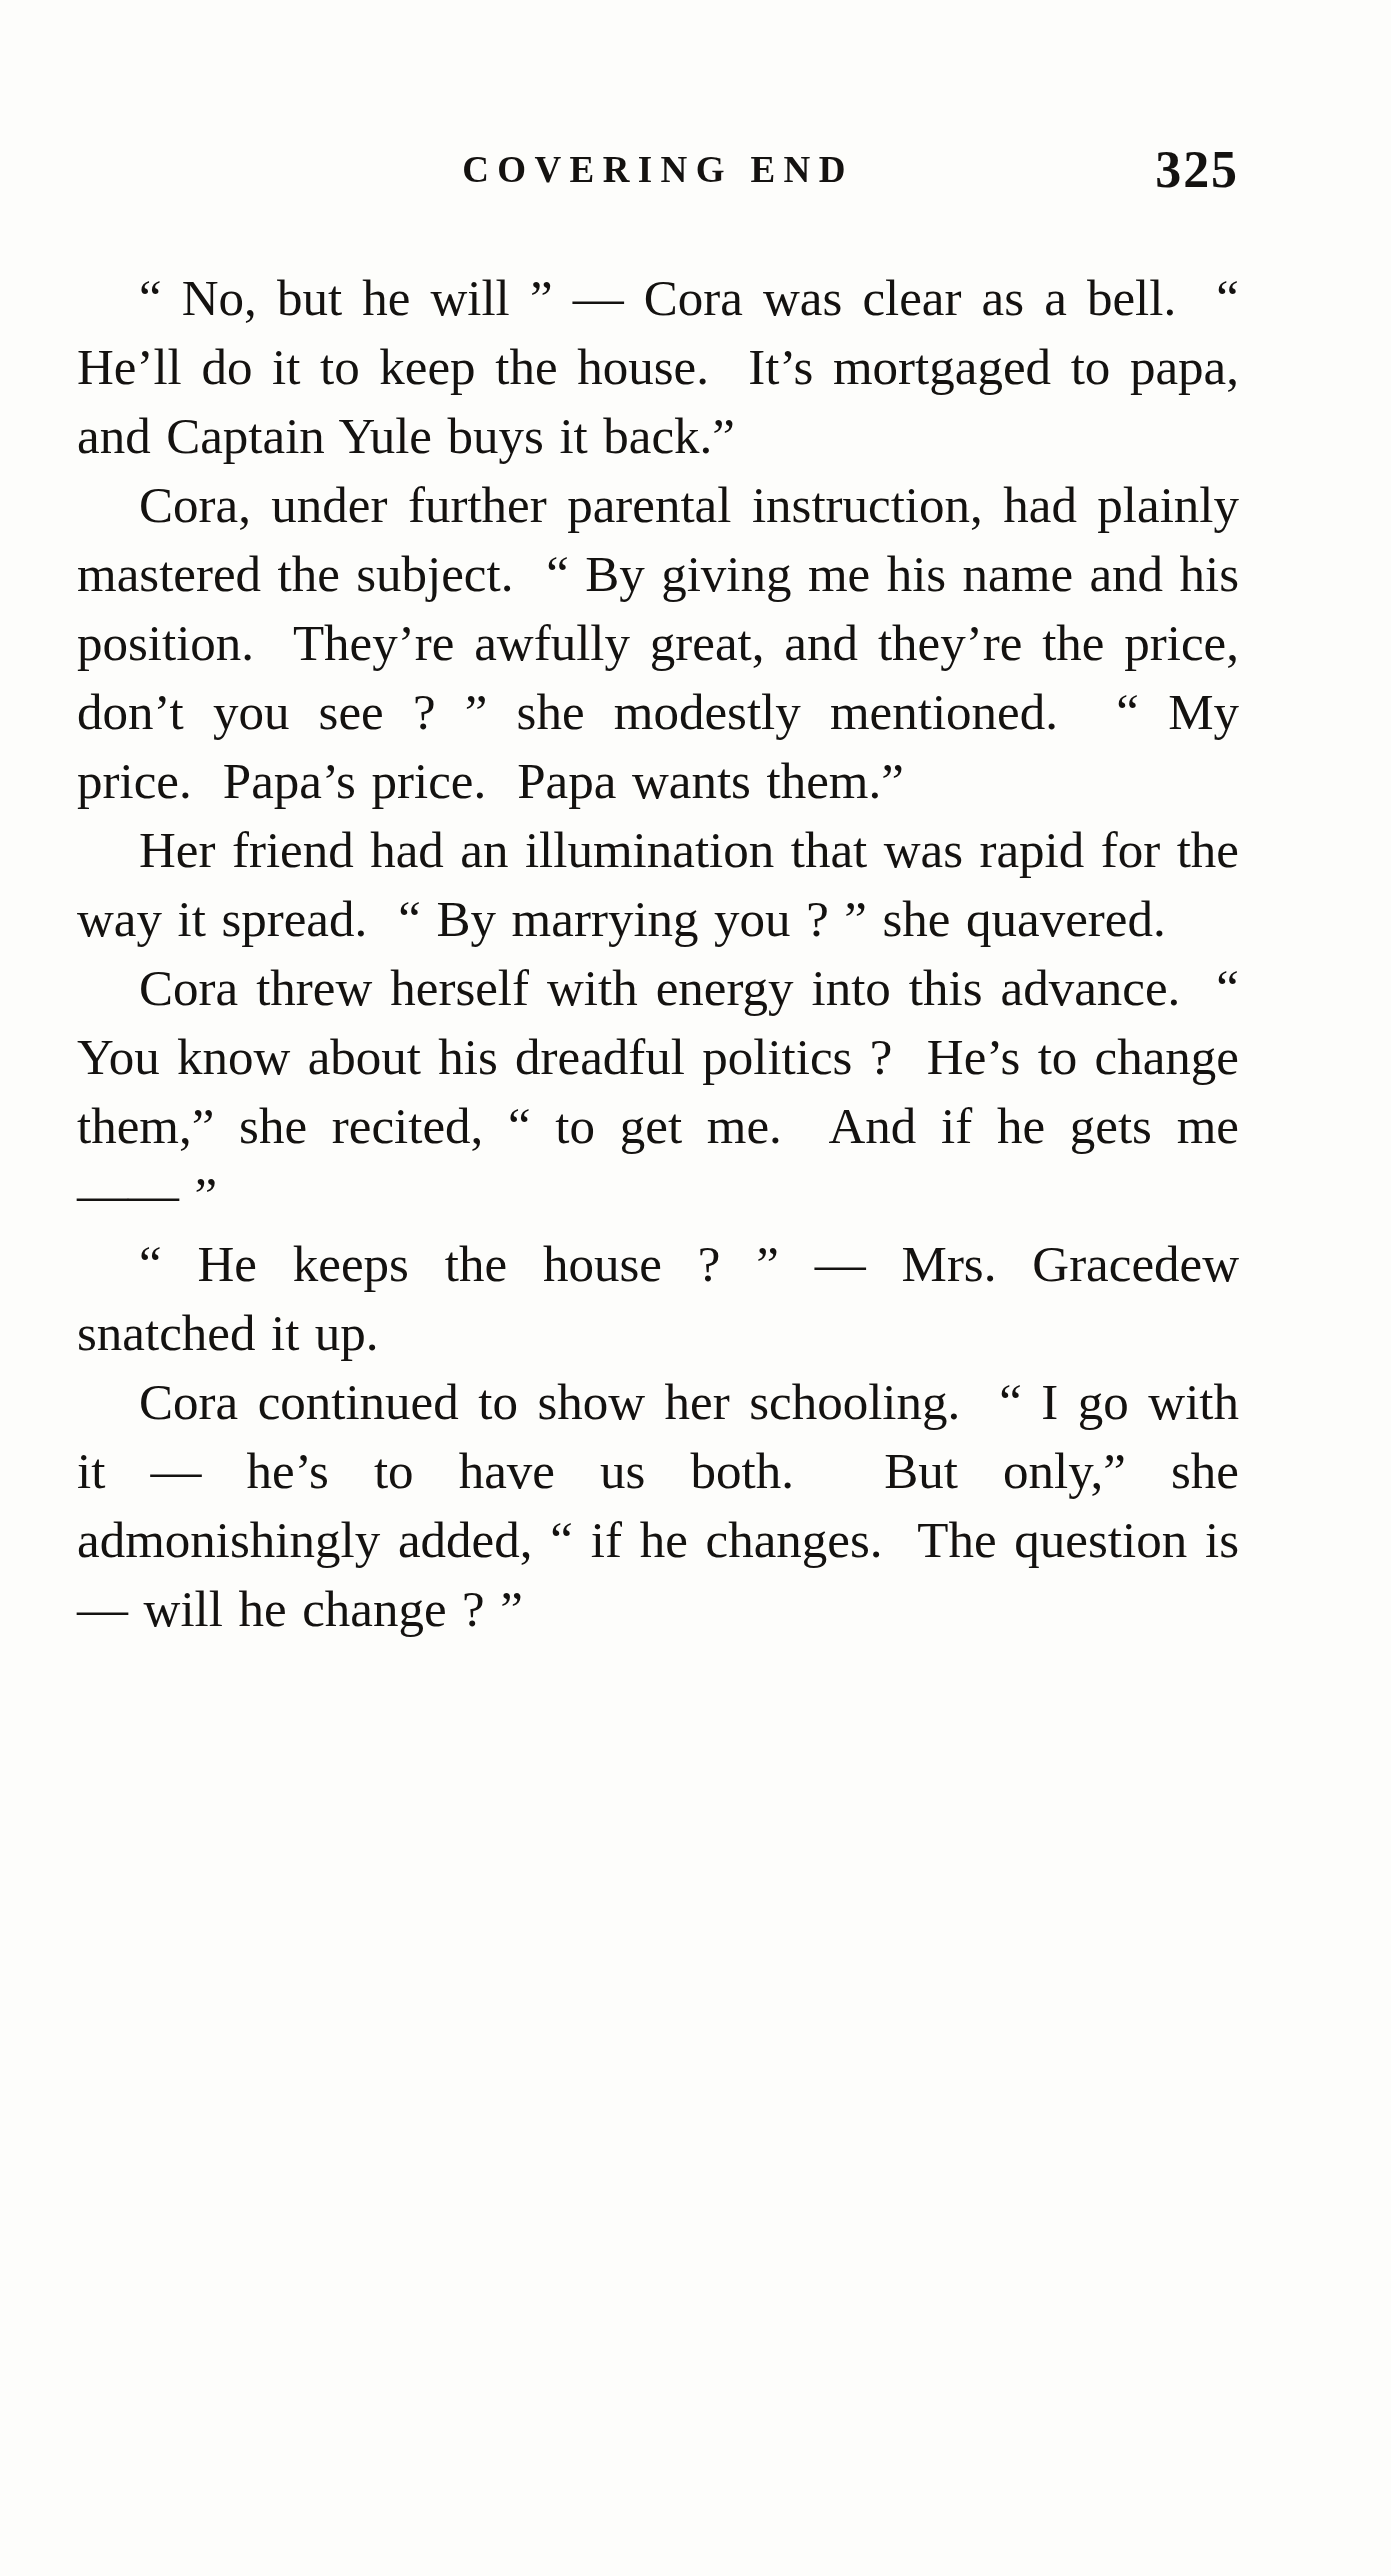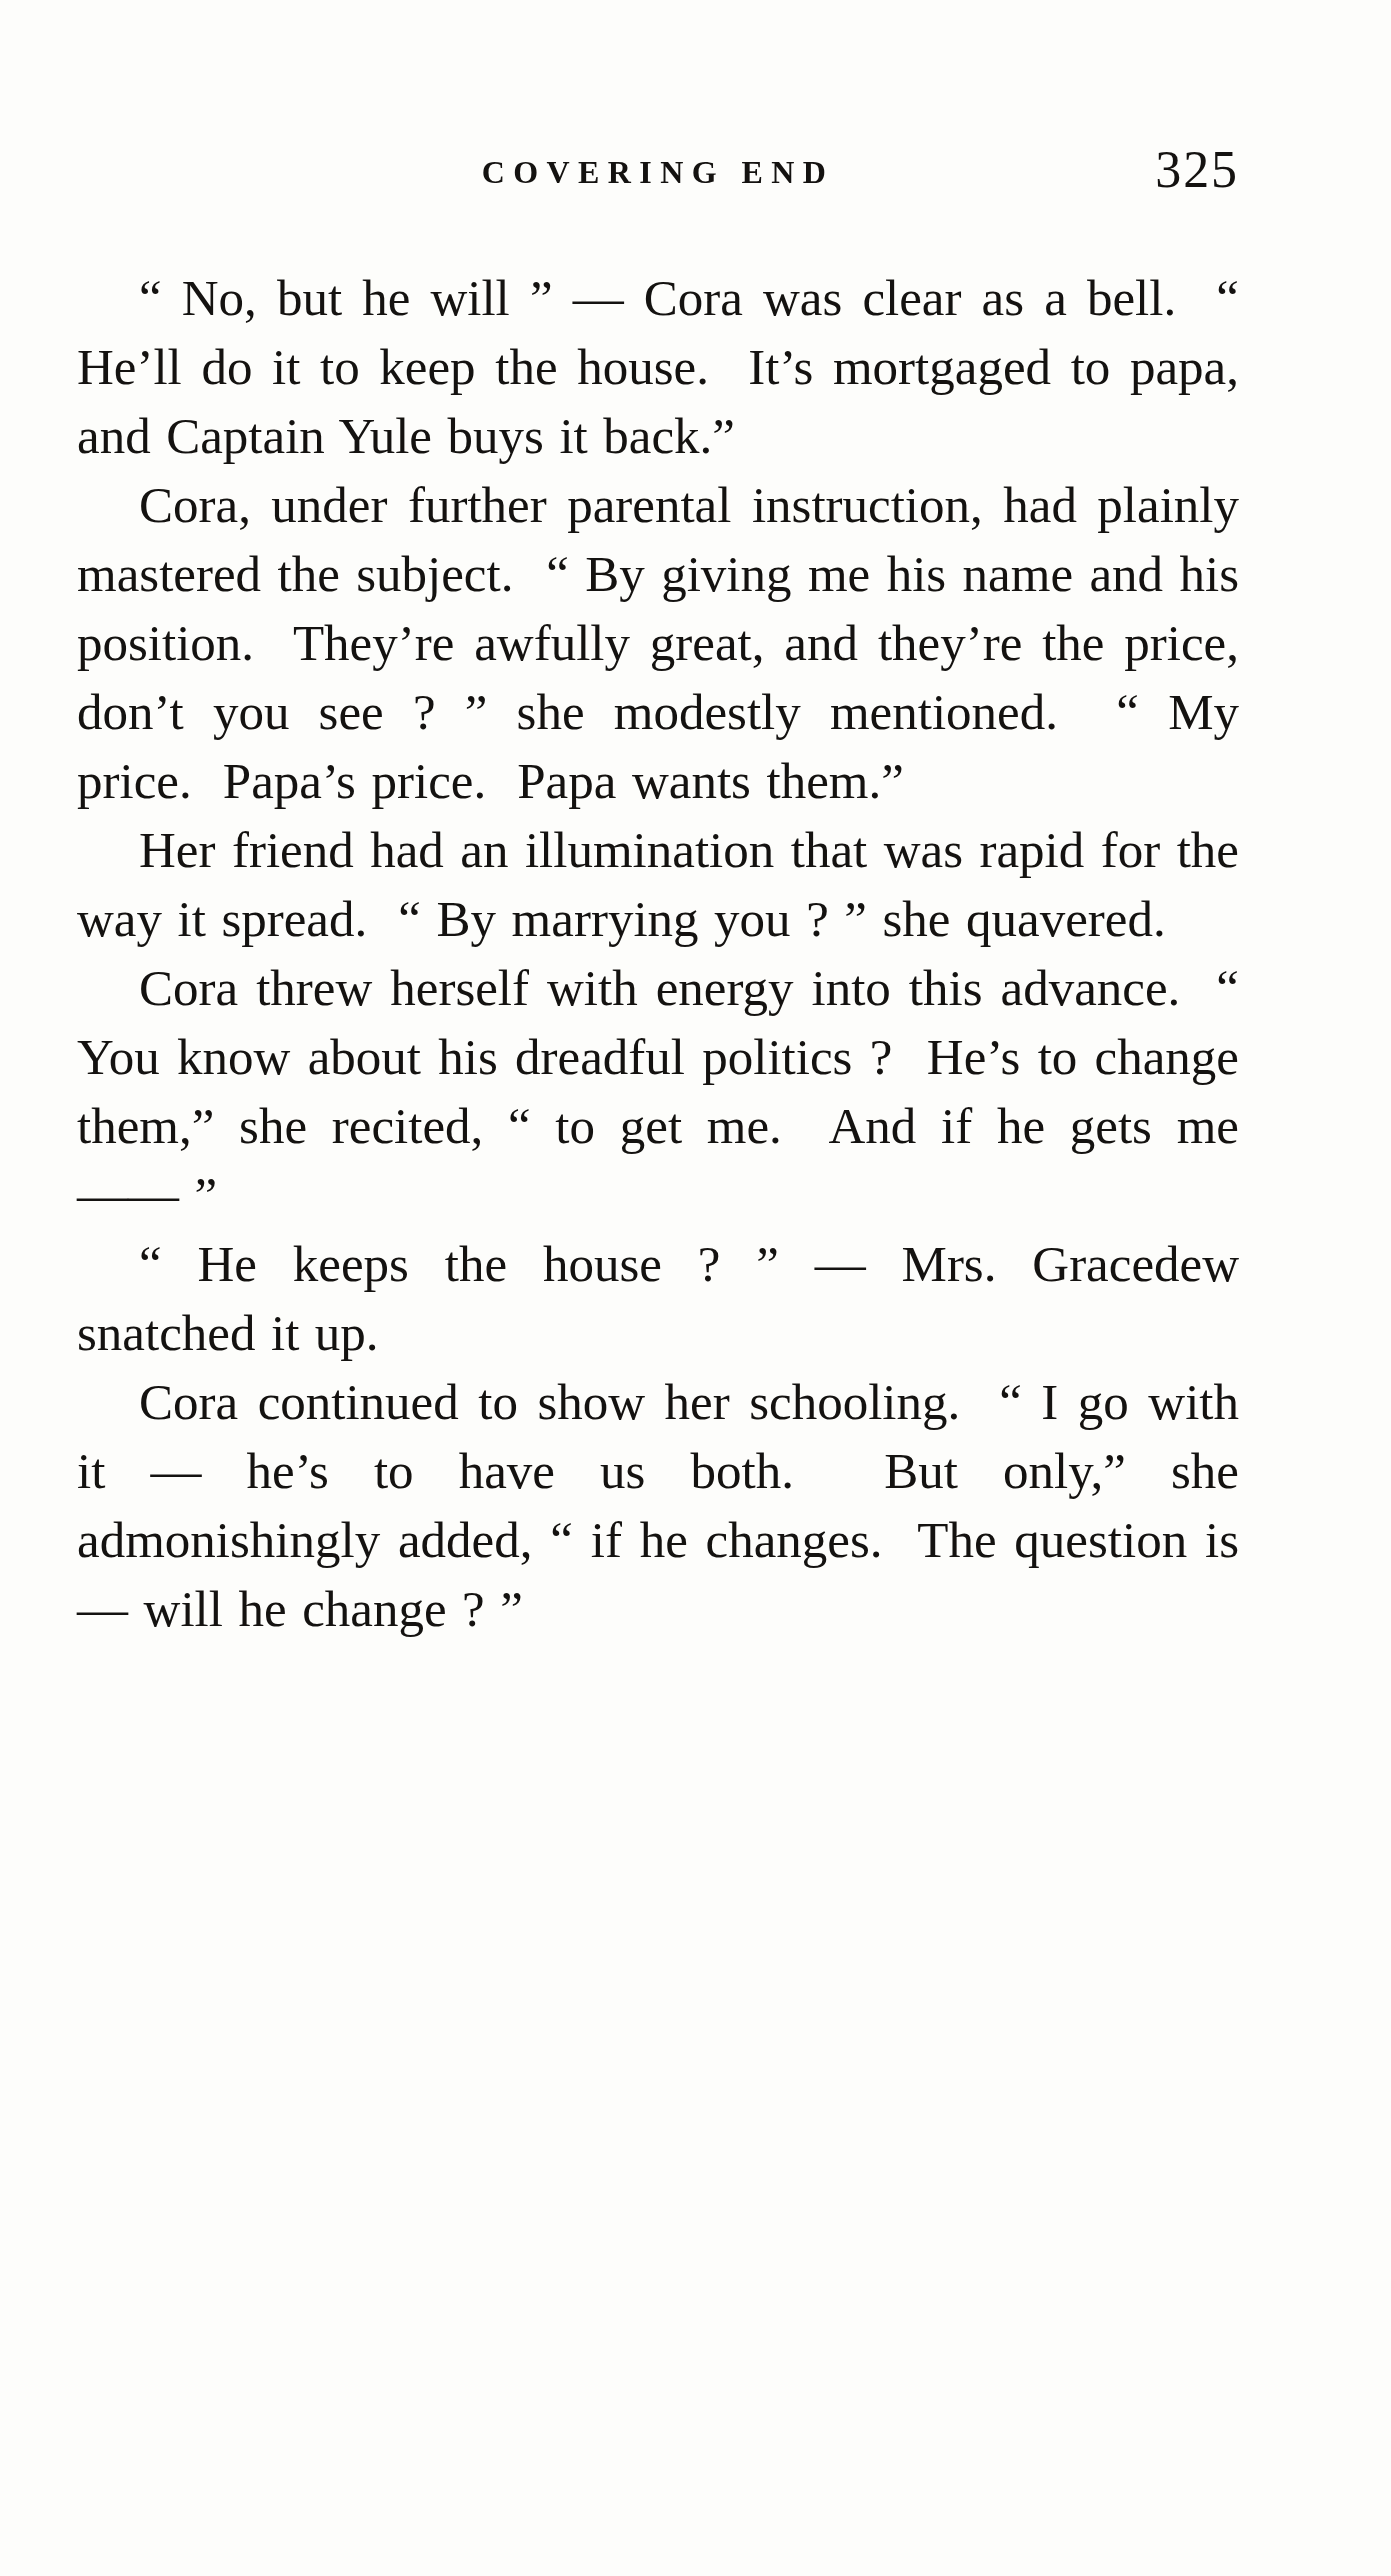--- a/index.html
+++ b/index.html
@@ -26,31 +26,32 @@
   }
   .header {
     position: relative;
     height: 60px;
   }
   .running-title {
     position: absolute;
     left: 50%;
     transform: translateX(-50%);
     bottom: 0;
-    font-size: 32px;
+    font-size: 37px;
     font-weight: 700;
     letter-spacing: 8.4px;
     white-space: nowrap;
   }
   .page-number {
     position: absolute;
     right: 0;
     bottom: -7.5px;
     font-size: 52px;
     letter-spacing: 1.9px;
+    font-weight: bold;
   }
   .text-block {
     margin-top: 73px;
     font-size: 51px;
     line-height: 69px;
   }
   .text-block p {
     margin: 0;
     text-indent: 62px;
     text-align: justify;

